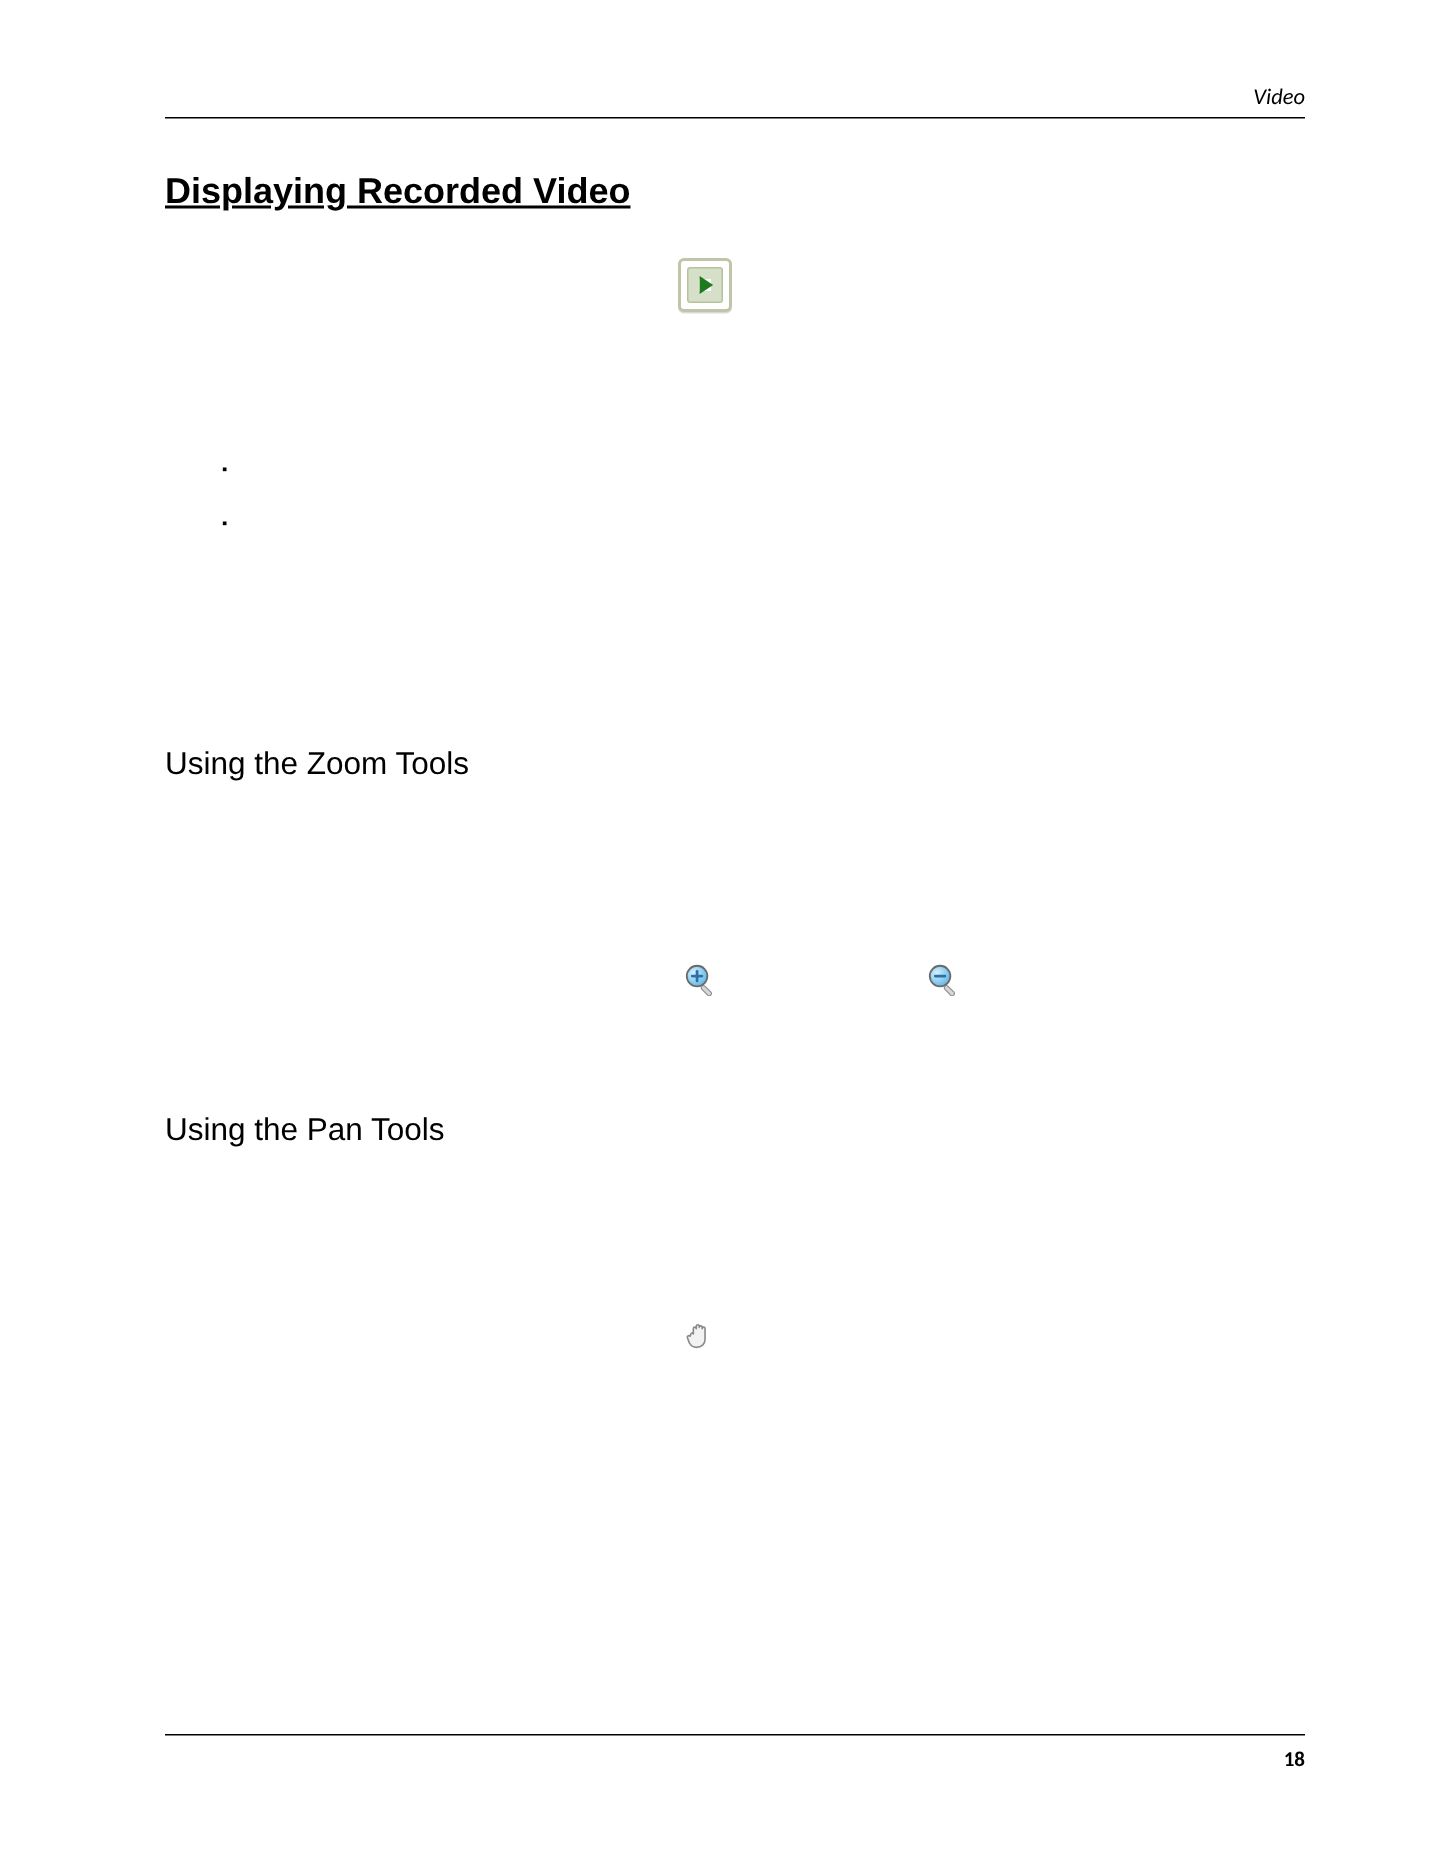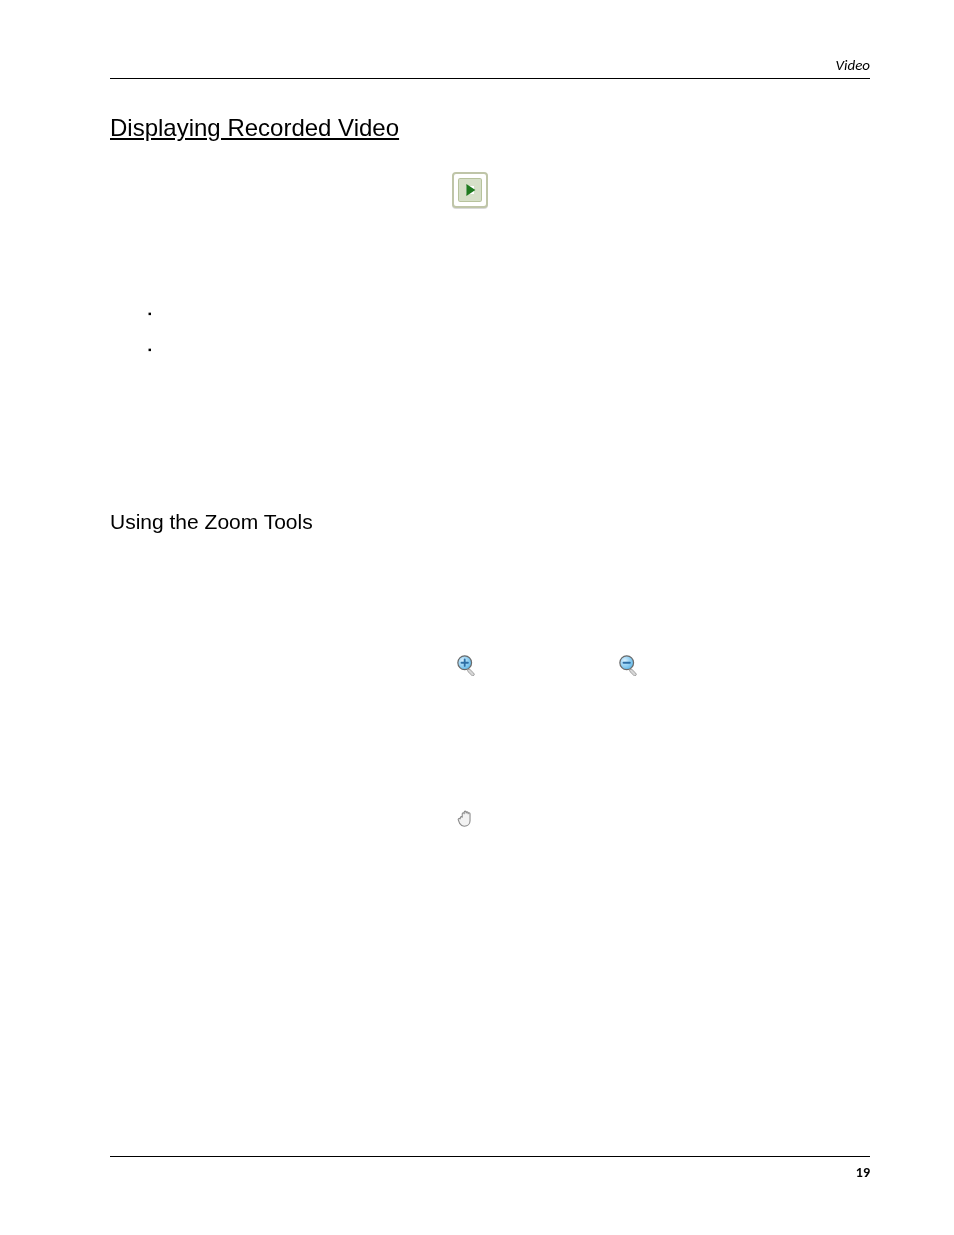--- a/index.html
+++ b/index.html
@@ -52,25 +52,25 @@
   .content {
     position: absolute;
     top: 114px;
     left: 110px;
     right: 84px;
   }
   .h2 {
     font-size: 24px;
     text-decoration: underline;
     margin: 0 0 30px 0;
-    font-weight: 400;
+    font-weight: 700;
   }
   .h3 {
     font-size: 21px;
-    margin: 16px 0 26px 0;
+    margin: 4px 0 26px 0;
     font-weight: 400;
   }
   .spacer-md { height: 60px; }
 
   .bullets {
     margin: 0;
     padding-left: 60px;
   }
   .bullets li {
     list-style: none;
@@ -215,20 +215,21 @@
               <stop offset="100%" stop-color="#5fb7e8"></stop>
             </radialGradient>
           </defs>
           <circle cx="9.5" cy="9.5" r="7.5" fill="url(#gOut)" stroke="#6a6a6a" stroke-width="1.3"></circle>
           <line x1="6" y1="9.5" x2="13" y2="9.5" stroke="#2e6fa5" stroke-width="2" stroke-linecap="round"></line>
           <rect x="14.2" y="15.8" width="9" height="3.2" rx="1.6" transform="rotate(45 14.2 15.8)" fill="#d7d7d7" stroke="#8a8a8a" stroke-width="0.8"></rect>
         </svg>
       </div>
     </div>
 
+    <div class="h3">Using the Pan Tools</div>
 
     <div class="pan-row">
       <div class="hand">
         <svg viewBox="0 0 24 24" width="26" height="26">
           <path d="M6 12.5
                    c0-1 1.4-1.2 1.6-.2
                    V9 c0-1.2 1.8-1.2 1.8 0
                    V7.5 c0-1.2 1.8-1.2 1.8 0
                    V8.2 c0-1.2 1.8-1.2 1.8 0
                    V9 c0-1.2 1.8-1.2 1.8 0
@@ -236,15 +237,15 @@
                    c-2 0-3.2-.9-4.3-2.6
                    L4 14.8 c-.6-1 .8-2 1.6-1.1 Z" fill="#f2f2f2" stroke="#8a8a8a" stroke-width="1" stroke-linejoin="round"></path>
         </svg>
       </div>
     </div>
 
 
   </div>
 
   <div class="bottom-rule"></div>
-  <div class="page-number">19</div>
+  <div class="page-number">18</div>
 
 </div>
 
 </body></html>

